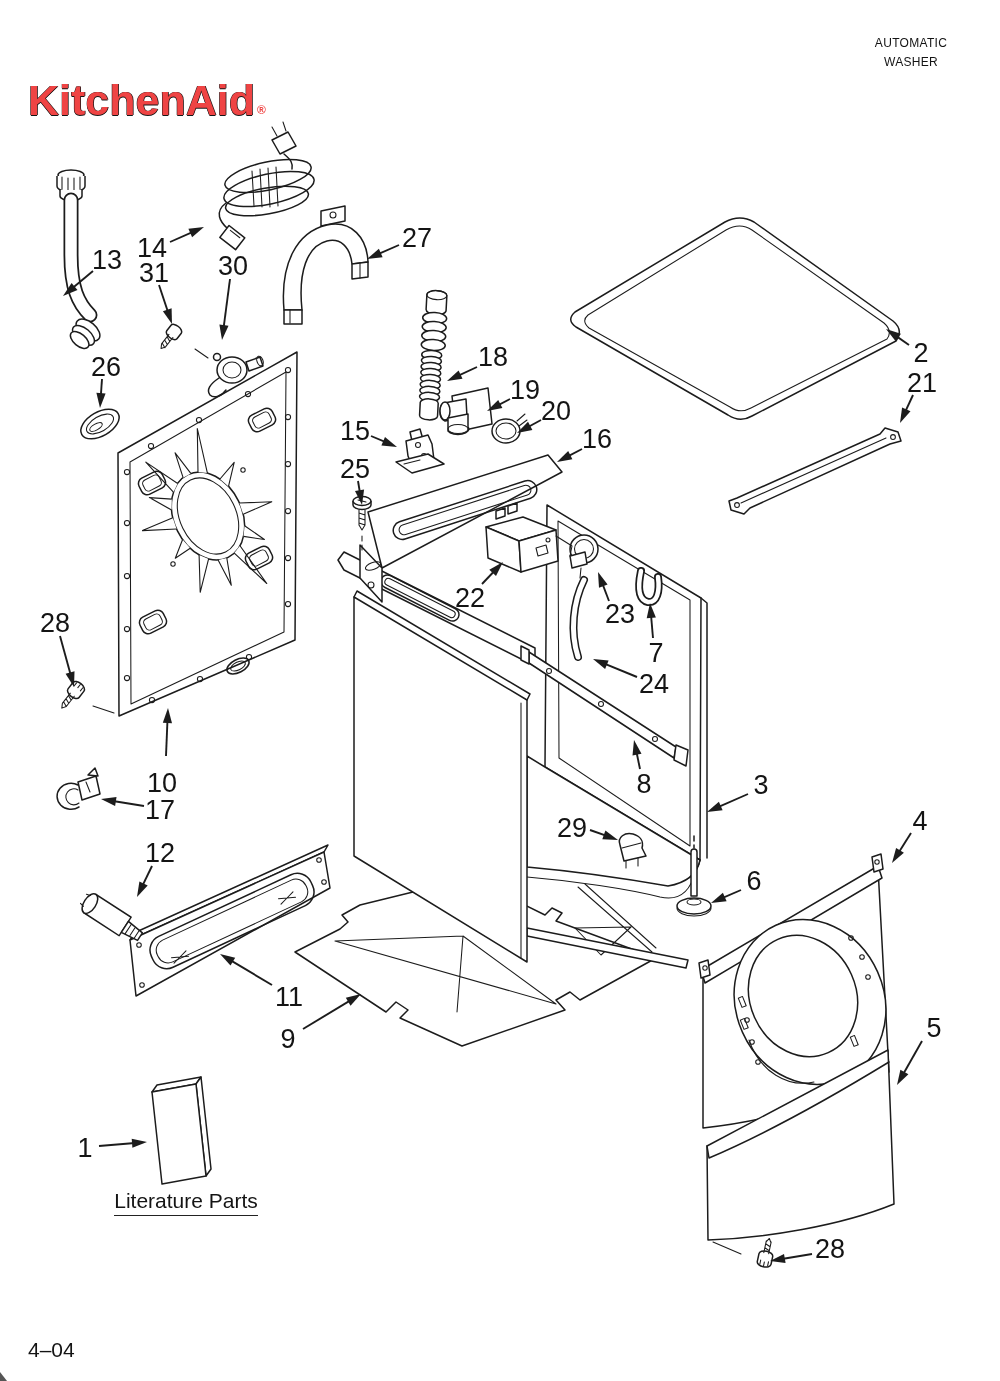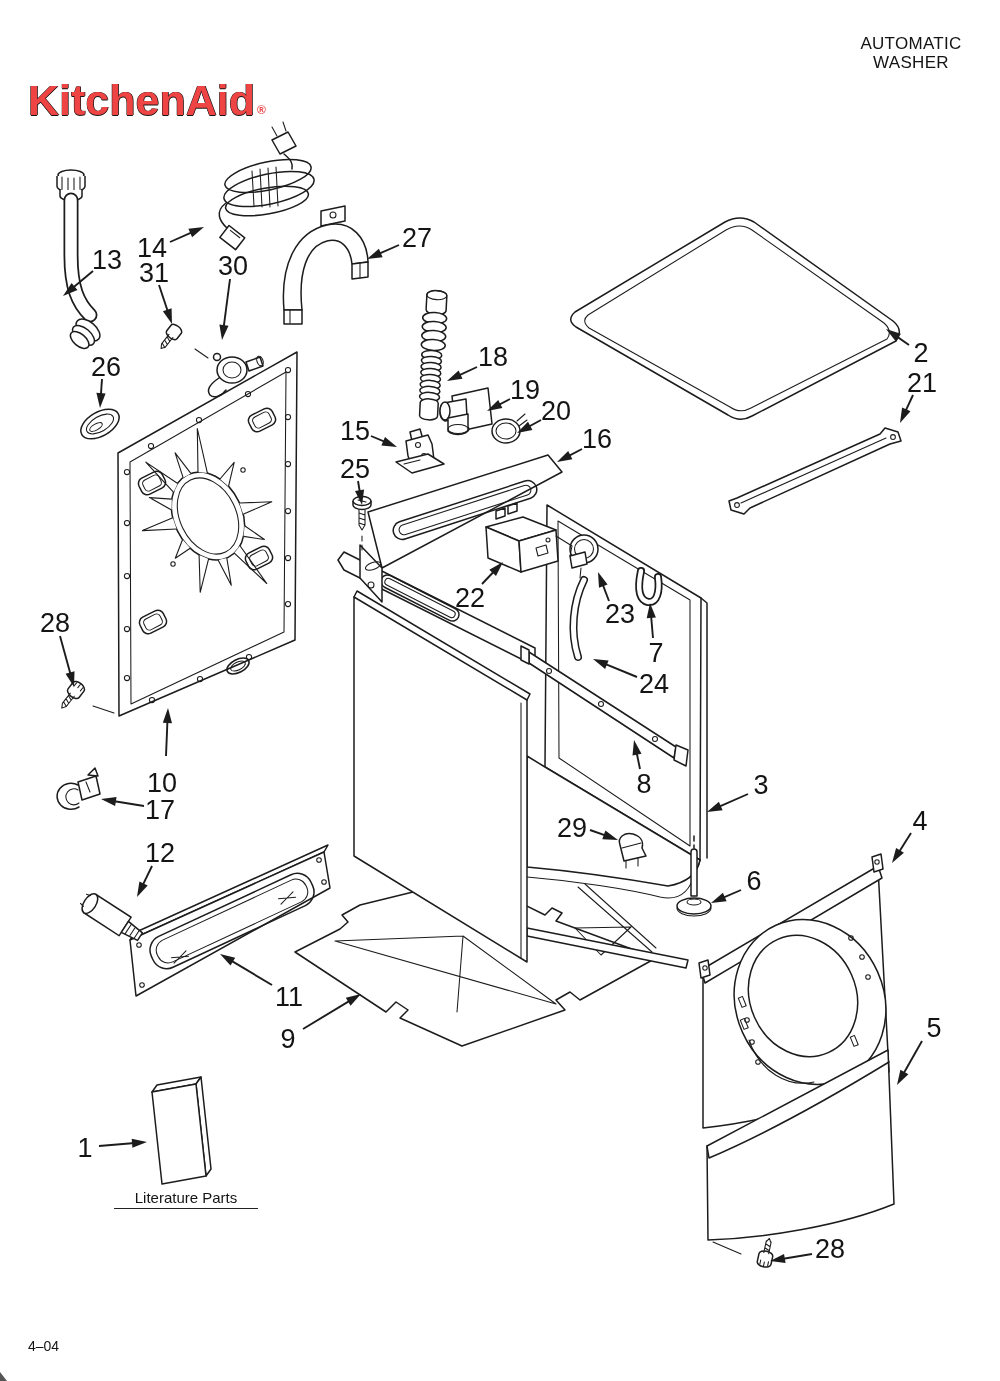--- a/index.html
+++ b/index.html
@@ -2,24 +2,24 @@
 <html><head>
 <meta charset="utf-8">
 <style>
   html,body{margin:0;padding:0;background:#e8e8e8;}
   .page{position:relative;width:1000px;height:1381px;background:#fff;margin:0 auto;
         font-family:"Liberation Sans",sans-serif;color:#141414;overflow:hidden;}
   .brand{position:absolute;left:28px;top:76px;font-size:43px;font-weight:bold;color:#ef4444;
          letter-spacing:0px;text-shadow:0.8px 0 #161616,-0.4px 0 #161616,0 0.6px #161616;}
   .brand .reg{font-size:12px;font-weight:bold;text-shadow:none;vertical-align:1px;margin-left:2px;}
   .doc-title{position:absolute;left:843px;top:34px;width:136px;text-align:center;
-             font-size:17px;line-height:19px;letter-spacing:.3px;}
+             font-size:12px;line-height:19px;letter-spacing:.3px;}
   .lit-label{position:absolute;left:114px;top:1189px;width:144px;text-align:center;
-             font-size:15px;padding-bottom:2px;border-bottom:1.6px solid #222;}
-  .footer-code{position:absolute;left:28px;top:1338px;font-size:14px;}
+             font-size:21px;padding-bottom:2px;border-bottom:1.6px solid #222;}
+  .footer-code{position:absolute;left:28px;top:1338px;font-size:21px;}
   svg.art{position:absolute;left:0;top:0;}
   .ln{fill:none;stroke:#1c1c1c;stroke-width:1.5;stroke-linecap:round;stroke-linejoin:round;}
   .thin{stroke-width:1.05;}
   .wh{fill:#fff;stroke:#1c1c1c;stroke-width:1.5;stroke-linejoin:round;}
   .dash{stroke-dasharray:5 4;}
   .callout-text{font-family:"Liberation Sans",sans-serif;font-size:27px;fill:#141414;}
 </style>
 </head>
 <body>
 

